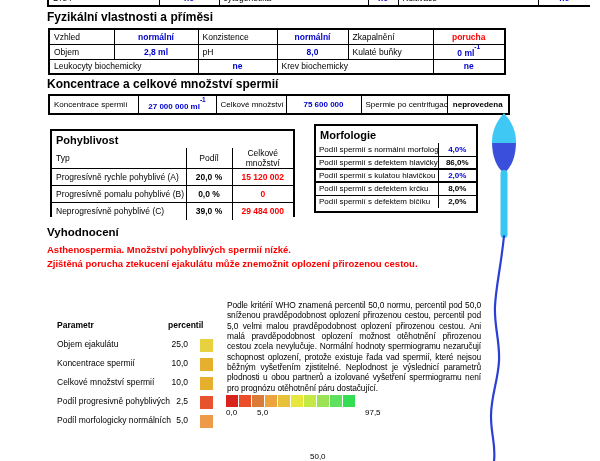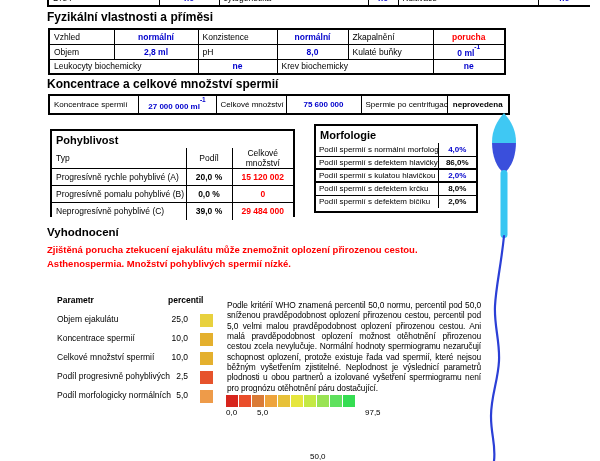--- a/index.html
+++ b/index.html
@@ -37,21 +37,21 @@
   #box-mot td { font-size:8.5px; height:17px; padding:0 4px;margin-left:48px; }
   #box-mot .c { text-align:center; }
 
   #box-morph td { font-size:8px; height:13px; padding:0 3px; }
   #box-morph tr.grp td { border-top:2px solid #000; }
 
   #h-eval { position:absolute; left:47px; top:226px; font-size:11.5px; font-weight:bold; }
   #eval-lines { position:absolute; left:47px; top:243px; font-size:9.5px; font-weight:bold;
                 color:var(--red); line-height:13.5px; white-space:nowrap; }
 
-  #percentiles { position:absolute; left:57px; top:295px; width:156px; font-size:8.5px; color:#000; }
+  #percentiles { position:absolute; left:57px; top:320px; width:156px; font-size:8.5px; color:#000; }
   .p-header { position:relative; height:13px; font-weight:bold; margin-bottom:6px; }
   .p-header .ph2 { position:absolute; left:111px; top:0; }
   .p-row { position:relative; height:13px; margin-bottom:6px; white-space:nowrap; }
   .p-row.gap { margin-top:6px; }
   .p-val { position:absolute; right:25px; top:0; }
   .p-sq { position:absolute; right:0; top:0; width:13px; height:13px; }
 
   #who { position:absolute; left:227px; top:300px; width:254px; font-size:8.4px;
          line-height:10.35px; text-align:justify; letter-spacing:-0.1px; color:#000; }
 
@@ -212,22 +212,22 @@
       <tr>
         <td>Podíl spermií s defektem bičíku</td>
         <td class="val-blk">2,0%</td>
       </tr>
     </tbody>
       </table>
   </div>
 
   <div id="h-eval">Vyhodnocení</div>
   <div id="eval-lines">
+    <div>Asthenospermia. Množství pohyblivých spermií nízké.</div>
     <div>Zjištěná porucha ztekucení ejakulátu může znemožnit oplození přirozenou cestou.</div>
-    <div>Asthenospermia. Množství pohyblivých spermií nízké.</div>
   </div>
 
   <div id="percentiles">
     <div class="p-header">
       <span>Parametr</span>
       <span class="ph2">percentil</span>
     </div>
     <div class="p-row">
       <span>Objem ejakulátu</span>
       <span class="p-val">25,0</span>

